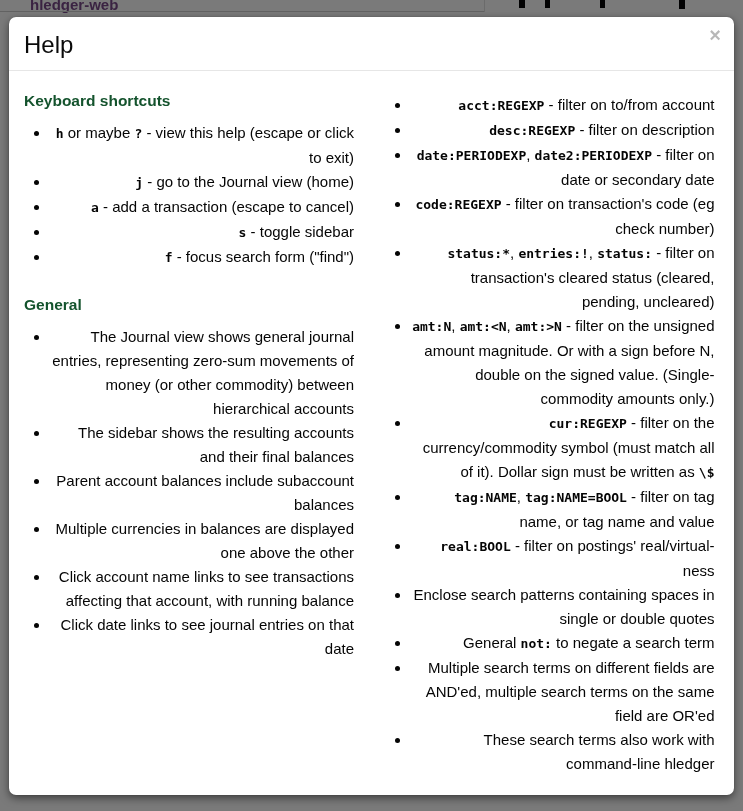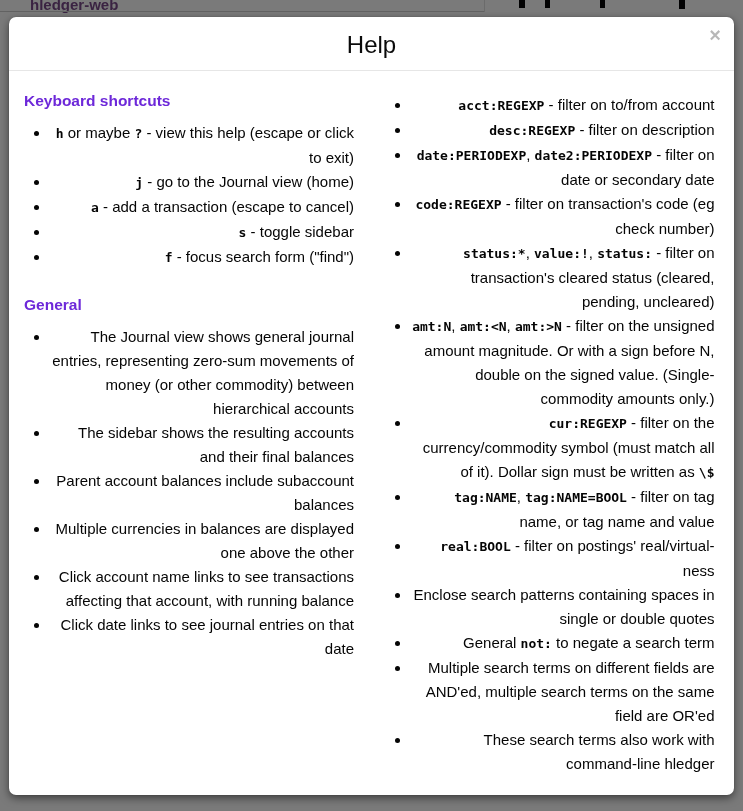--- a/index.html
+++ b/index.html
@@ -23,31 +23,31 @@
   .frag4 { left:679px; width:6px; height:9px; }
 
   .backdrop { position:absolute; inset:0; background:rgba(0,0,0,0.52); }
 
   .modal {
     position:absolute; left:9px; top:17px; width:725px; height:778px;
     background:#ffffff; border-radius:7px; overflow:hidden;
     box-shadow:0 3px 9px rgba(0,0,0,0.5), 0 0 1px rgba(0,0,0,0.35);
   }
   .modal-header { position:relative; padding:13px 15px 10px; border-bottom:1px solid #e6e6e6; }
-  .modal-title { margin:0; font-size:24px; font-weight:normal; line-height:30px; color:#0a0a0a;text-align:center; }
+  .modal-title { margin:0; font-size:24px; font-weight:normal; line-height:30px; color:#0a0a0a; }
   .close {
     position:absolute; right:13px; top:8px;
     background:none; border:none; padding:0; cursor:pointer;
     font-size:20px; font-weight:bold; line-height:20px; color:#000; opacity:0.28;
     font-family:"Liberation Sans", sans-serif;
   }
   .modal-body { padding:12px 15px 15px; display:flex; gap:26px; }
   .col { flex:1; min-width:0; }
 
-  .section-heading { font-size:15.5px; font-weight:bold; color:#6d28d9; margin:8px 0 0 0; line-height:20px; }
+  .section-heading { font-size:15.5px; font-weight:bold; color:#14532d; margin:8px 0 0 0; line-height:20px; }
   .col ul { margin:10px 0 25px 0; padding-left:26px; list-style:disc outside;text-align:right; }
   .col li {
     font-size:15px; line-height:24px; color:#050505; max-width:304px;
   }
   .code {
     font-family:"DejaVu Sans Mono", monospace;
     font-weight:bold; font-size:13px;
   }
 </style>
 </head>
@@ -89,21 +89,21 @@
           <li><span>Click account name links to see transactions affecting that account, with running balance</span></li>
           <li><span>Click date links to see journal entries on that date</span></li>
         </ul>
       </div>
     <div class="col">
         <ul>
           <li><span class="code">acct:REGEXP</span><span> - filter on to/from account</span></li>
           <li><span class="code">desc:REGEXP</span><span> - filter on description</span></li>
           <li><span class="code">date:PERIODEXP</span><span>, </span><span class="code">date2:PERIODEXP</span><span> - filter on date or secondary date</span></li>
           <li><span class="code">code:REGEXP</span><span> - filter on transaction's code (eg check number)</span></li>
-          <li><span class="code">status:*</span><span>, </span><span class="code">value:!</span><span>, </span><span class="code">status:</span><span> - filter on transaction's cleared status (cleared, pending, uncleared)</span></li>
+          <li><span class="code">status:*</span><span>, </span><span class="code">entries:!</span><span>, </span><span class="code">status:</span><span> - filter on transaction's cleared status (cleared, pending, uncleared)</span></li>
           <li><span class="code">amt:N</span><span>, </span><span class="code">amt:&lt;N</span><span>, </span><span class="code">amt:&gt;N</span><span> - filter on the unsigned amount magnitude. Or with a sign before N, double on the signed value. (Single-commodity amounts only.)</span></li>
           <li><span class="code">cur:REGEXP</span><span> - filter on the currency/commodity symbol (must match all of it). Dollar sign must be written as </span><span class="code">\$</span></li>
           <li><span class="code">tag:NAME</span><span>, </span><span class="code">tag:NAME=BOOL</span><span> - filter on tag name, or tag name and value</span></li>
           <li><span class="code">real:BOOL</span><span> - filter on postings' real/virtual-ness</span></li>
           <li><span>Enclose search patterns containing spaces in single or double quotes</span></li>
           <li><span>General </span><span class="code">not:</span><span> to negate a search term</span></li>
           <li><span>Multiple search terms on different fields are AND'ed, multiple search terms on the same field are OR'ed</span></li>
           <li><span>These search terms also work with command-line hledger</span></li>
         </ul>
       </div>

